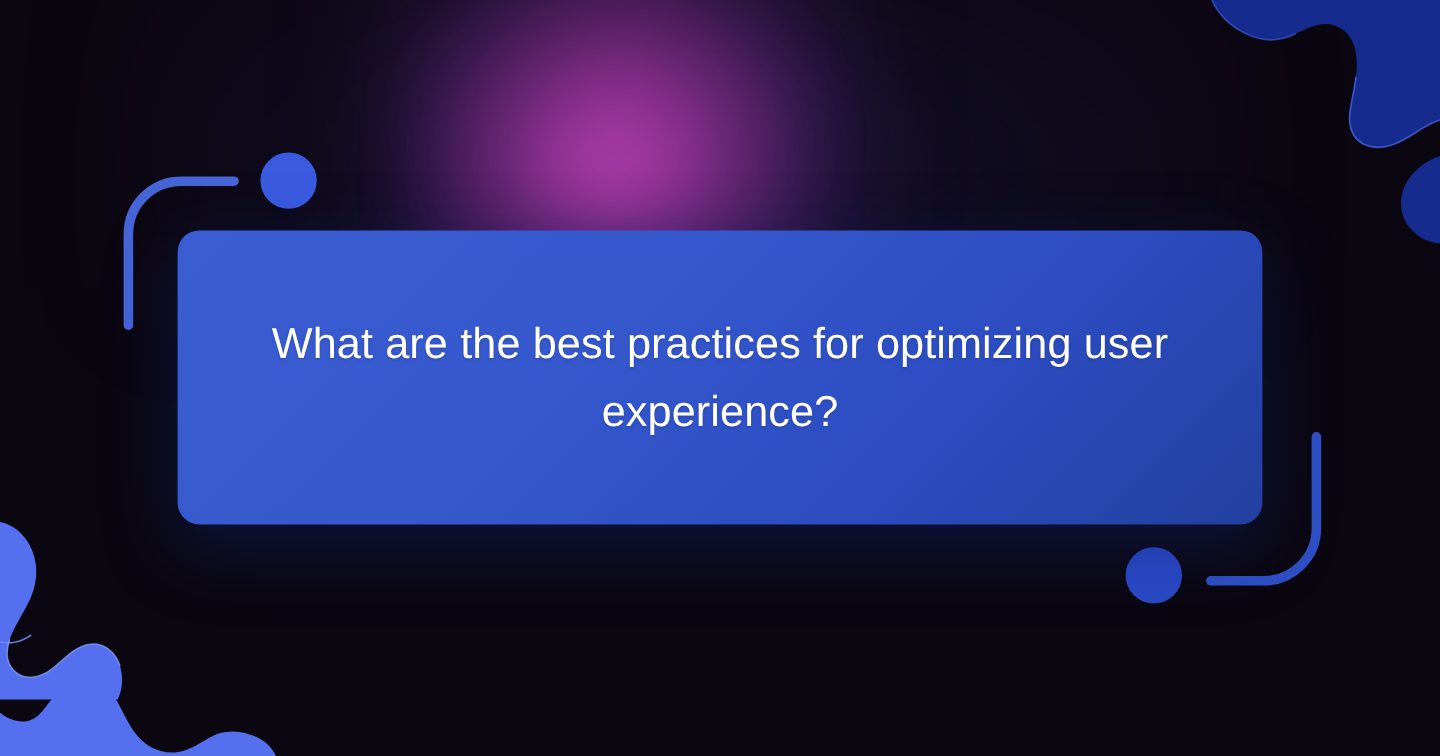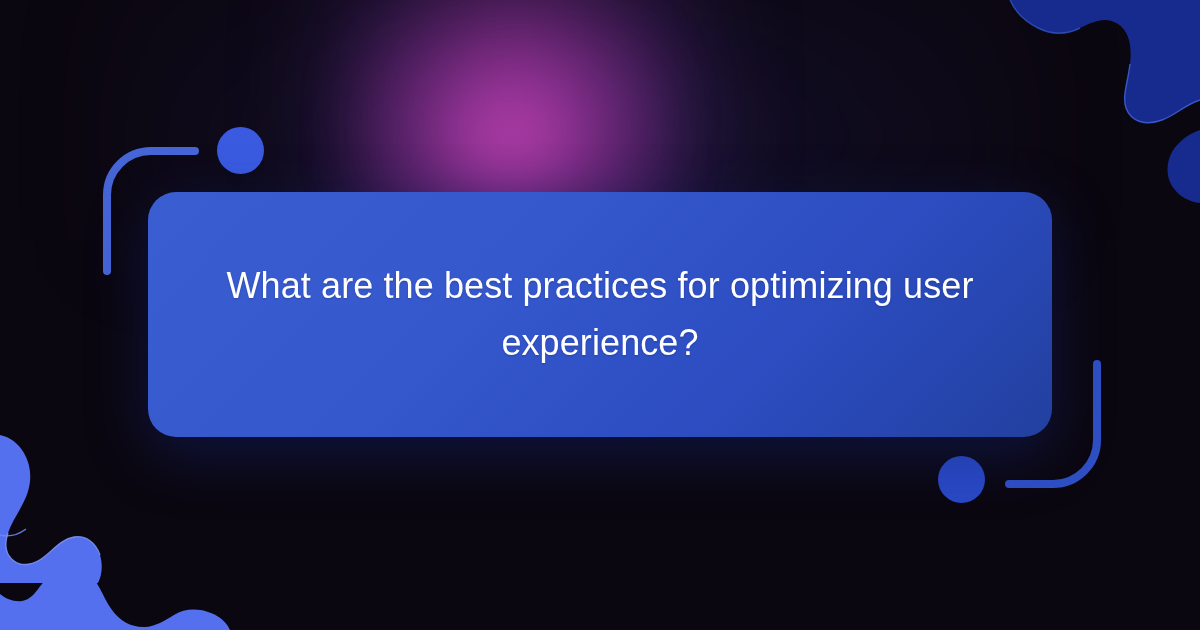--- a/index.html
+++ b/index.html
@@ -81,21 +81,21 @@
     pointer-events: none;
   }
 
   
   .quote-card {
     position: absolute;
     left: 148px;
     top: 192px;
     width: 904px;
     height: 245px;
-    border-radius: 28px;
+    border-radius: 18px;
     background: linear-gradient(135deg, #3a5dd2 0%, #3558cd 38%, #2c4cc0 70%, #22409f 100%);
     box-shadow: 0 18px 60px rgba(20, 36, 120, 0.45);
     display: flex;
     align-items: center;
     justify-content: center;
     box-sizing: border-box;
     padding: 0 62px;
   }
   .quote-text {
     color: #ffffff;

